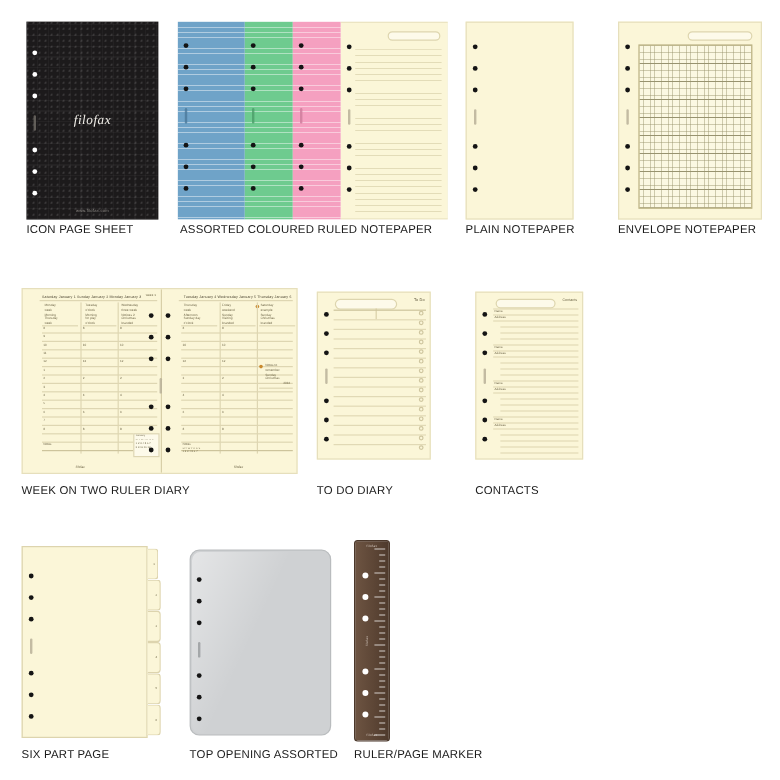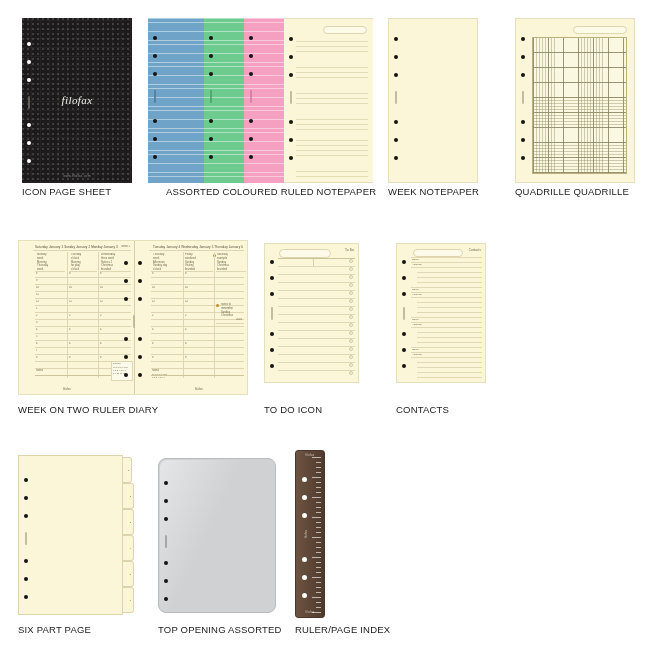--- a/index.html
+++ b/index.html
@@ -183,53 +183,53 @@
           <div class="hole" style="top:54px;"></div>
           <div class="slot" style="top:72px;"></div>
           <div class="hole" style="top:101px;"></div>
           <div class="hole" style="top:119px;"></div>
           <div class="hole" style="top:137px;"></div>
         </div>
       </div>
 
     </div>
   </div>
-  <div class="caption" style="left:166px;top:186px;">ASSORTED COLOURED RULED NOTEPAPER</div>
+  <div class="caption" style="left:150px;top:186px;">ASSORTED COLOURED RULED NOTEPAPER</div>
 
   <div class="item" style="left:388px;top:18px;width:90px;height:165px;">
     <div class="page cream" style="inset:0;">
       <div class="holes">
         <div class="hole" style="top:18px;"></div>
         <div class="hole" style="top:36px;"></div>
         <div class="hole" style="top:54px;"></div>
         <div class="slot" style="top:72px;"></div>
         <div class="hole" style="top:101px;"></div>
         <div class="hole" style="top:119px;"></div>
         <div class="hole" style="top:137px;"></div>
       </div>
     </div>
   </div>
-  <div class="caption" style="left:388px;top:186px;">WEEK NOTEPAPER</div>
+  <div class="caption" style="left:388px;top:186px;">PLAIN NOTEPAPER</div>
 
   <div class="item" style="left:515px;top:18px;width:120px;height:165px;">
     <div class="page cream" style="inset:0;">
       <div class="datebox" style="right:7px;top:7px;width:52px;"></div>
       <div class="quad" style="left:16px;right:7px;top:18px;bottom:8px;"></div>
       <div class="holes">
         <div class="hole" style="top:18px;"></div>
         <div class="hole" style="top:36px;"></div>
         <div class="hole" style="top:54px;"></div>
         <div class="slot" style="top:72px;"></div>
         <div class="hole" style="top:101px;"></div>
         <div class="hole" style="top:119px;"></div>
         <div class="hole" style="top:137px;"></div>
       </div>
     </div>
   </div>
-  <div class="caption" style="left:515px;top:186px;">QUADRILLE QUADRILLE</div>
+  <div class="caption" style="left:515px;top:186px;">ENVELOPE NOTEPAPER</div>
 
   <div class="item" style="left:18px;top:240px;width:230px;height:155px;">
     <div class="page cream" style="inset:0;overflow:hidden;">
 
       <div class="diary-page" style="left:0;width:115px;">
         <div class="blot" style="left:16px;top:4px;font-size:3px;color:#4d4632;letter-spacing:.04em;">Saturday January 1 Sunday January 2 Monday January 3</div>
         <div class="blot" style="right:4px;top:4px;">week 1</div>
         <div class="dv-line" style="left:14px;right:3px;top:9px;"></div>
 
         <div class="blot" style="left:18px;top:12px;">Monday<br>week<br>Morning<br>Thursday<br>week</div>
@@ -418,21 +418,21 @@
         <div class="hole" style="top:16px;"></div>
         <div class="hole" style="top:32px;"></div>
         <div class="hole" style="top:48px;"></div>
         <div class="slot" style="top:63px;"></div>
         <div class="hole" style="top:88px;"></div>
         <div class="hole" style="top:104px;"></div>
         <div class="hole" style="top:120px;"></div>
       </div>
     </div>
   </div>
-  <div class="caption" style="left:264px;top:404px;">TO DO ICON</div>
+  <div class="caption" style="left:264px;top:404px;">TO DO DIARY</div>
 
   <div class="item" style="left:396px;top:243px;width:90px;height:140px;">
     <div class="page cream" style="inset:0;overflow:hidden;">
       <div class="datebox" style="left:16px;width:48px;top:5px;height:6px;"></div>
       <div class="ct-lbl" style="right:4px;top:4px;font-size:3px;">Contacts</div>
 
       <div class="ct-line" style="left:14px;right:3px;top:13px;"></div>
       <div class="ct-lbl" style="left:15px;top:14px;">Name</div>
       <div class="ct-line" style="left:14px;right:3px;top:18px;"></div>
       <div class="ct-lbl" style="left:15px;top:19px;">Address</div>
@@ -575,15 +575,15 @@
       <div class="holes" style="left:2px;width:14px;">
         <div class="hole light" style="left:4px;top:26px;width:5px;height:5px;"></div>
         <div class="hole light" style="left:4px;top:44px;width:5px;height:5px;"></div>
         <div class="hole light" style="left:4px;top:62px;width:5px;height:5px;"></div>
         <div class="hole light" style="left:4px;top:106px;width:5px;height:5px;"></div>
         <div class="hole light" style="left:4px;top:124px;width:5px;height:5px;"></div>
         <div class="hole light" style="left:4px;top:142px;width:5px;height:5px;"></div>
       </div>
     </div>
   </div>
-  <div class="caption" style="left:295px;top:624px;">RULER/PAGE INDEX</div>
+  <div class="caption" style="left:295px;top:624px;">RULER/PAGE MARKER</div>
 
 </div>
 
 </body></html>

